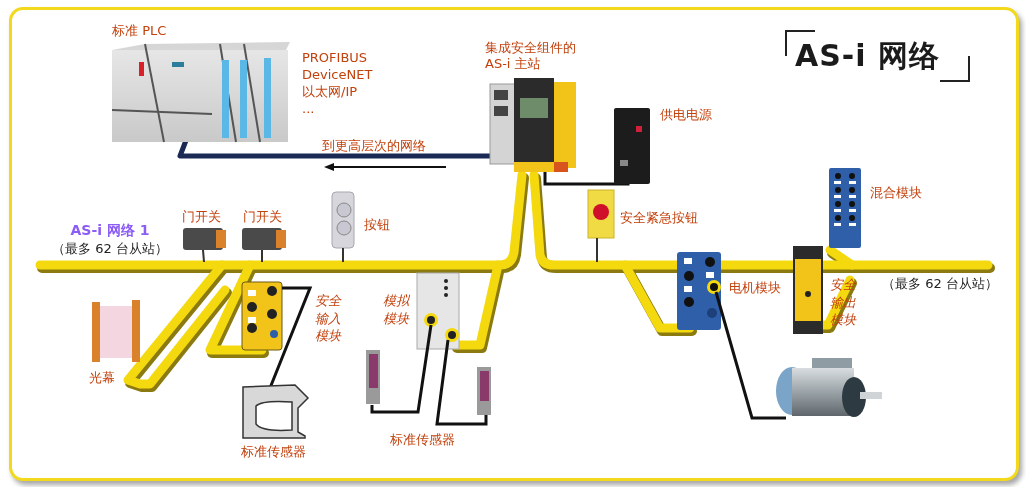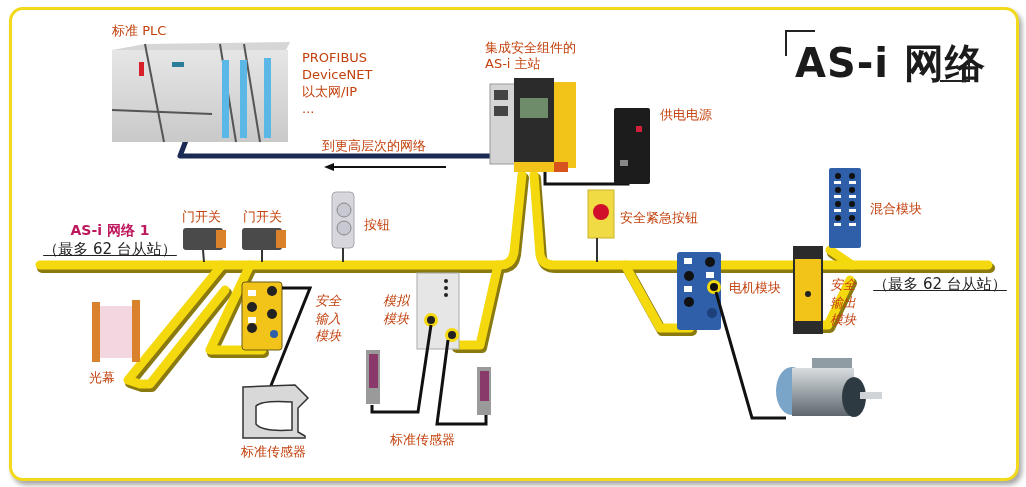--- a/index.html
+++ b/index.html
@@ -8,24 +8,24 @@
     position: absolute; left: 9px; top: 7px; width: 1004px; height: 468px;
     border: 3px solid #f2d91c; border-radius: 14px; background: #fff;
     box-shadow: 3px 4px 5px rgba(0,0,0,0.35);
   }
   svg.diagram { position: absolute; left: 0; top: 0; }
   .lbl { position: absolute; font-size: 13px; color: #c2410c; line-height: 1.25; white-space: nowrap; }
   .lbl.col { white-space: pre-line; width: 26px; line-height: 1.35; font-style: italic; }
   .title-wrap { position: absolute; left: 785px; top: 30px; width: 185px; height: 52px; }
   .title-wrap .br-tl { position: absolute; left: 0; top: 0; width: 28px; height: 24px; border-left: 2px solid #222; border-top: 2px solid #222; }
   .title-wrap .br-br { position: absolute; right: 0; bottom: 0; width: 28px; height: 24px; border-right: 2px solid #222; border-bottom: 2px solid #222; }
-  .title-wrap .title { position: absolute; left: 10px; top: 6px; font-size: 40px; font-weight: bold; color: #1b1b1b; letter-spacing: 1px; white-space: nowrap; }
+  .title-wrap .title { position: absolute; left: 10px; top: 6px; font-size: 30px; font-weight: bold; color: #1b1b1b; letter-spacing: 1px; white-space: nowrap; }
   .net-block { position: absolute; text-align: center; }
-  .net-block .n1 { font-weight: bold; font-size: 14px; color: #be185d; }
-  .net-block .n2 { font-size: 15px; color: #222; text-decoration: underline; }
+  .net-block .n1 { font-weight: bold; font-size: 14px; color: #8b5cf6; }
+  .net-block .n2 { font-size: 13px; color: #222; }
 </style>
 </head>
 <body>
 
 <div class="frame"></div>
 
 <svg class="diagram" width="1026" height="487" viewBox="0 0 1026 487">
   <defs>
     <linearGradient id="plcGrad" x1="0" y1="0" x2="0" y2="1">
       <stop offset="0" stop-color="#e6e6e6"></stop>
@@ -234,21 +234,21 @@
 <div class="lbl" style="left:302px;top:84px;">以太网/IP</div>
 <div class="lbl" style="left:302px;top:101px;">...</div>
 <div class="lbl" style="left:322px;top:138px;">到更高层次的网络</div>
 <div class="lbl" style="left:485px;top:40px;">集成安全组件的</div>
 <div class="lbl" style="left:485px;top:56px;">AS-i 主站</div>
 <div class="lbl" style="left:660px;top:107px;">供电电源</div>
 <div class="lbl" style="left:182px;top:209px;">门开关</div>
 <div class="lbl" style="left:243px;top:209px;">门开关</div>
 <div class="lbl" style="left:364px;top:217px;">按钮</div>
 <div class="lbl" style="left:620px;top:210px;">安全紧急按钮</div>
-<div class="lbl" style="left:870px;top:201px;">混合模块</div>
+<div class="lbl" style="left:870px;top:185px;">混合模块</div>
 <div class="lbl" style="left:729px;top:280px;">电机模块</div>
 <div class="lbl col" style="left:830px;top:276px;">安全
 输出
 模块</div>
 <div class="lbl col" style="left:315px;top:292px;">安全
 输入
 模块</div>
 <div class="lbl col" style="left:383px;top:292px;">模拟
 模块</div>
 <div class="lbl" style="left:77px;top:370px;margin-left:12px;">光幕</div>

